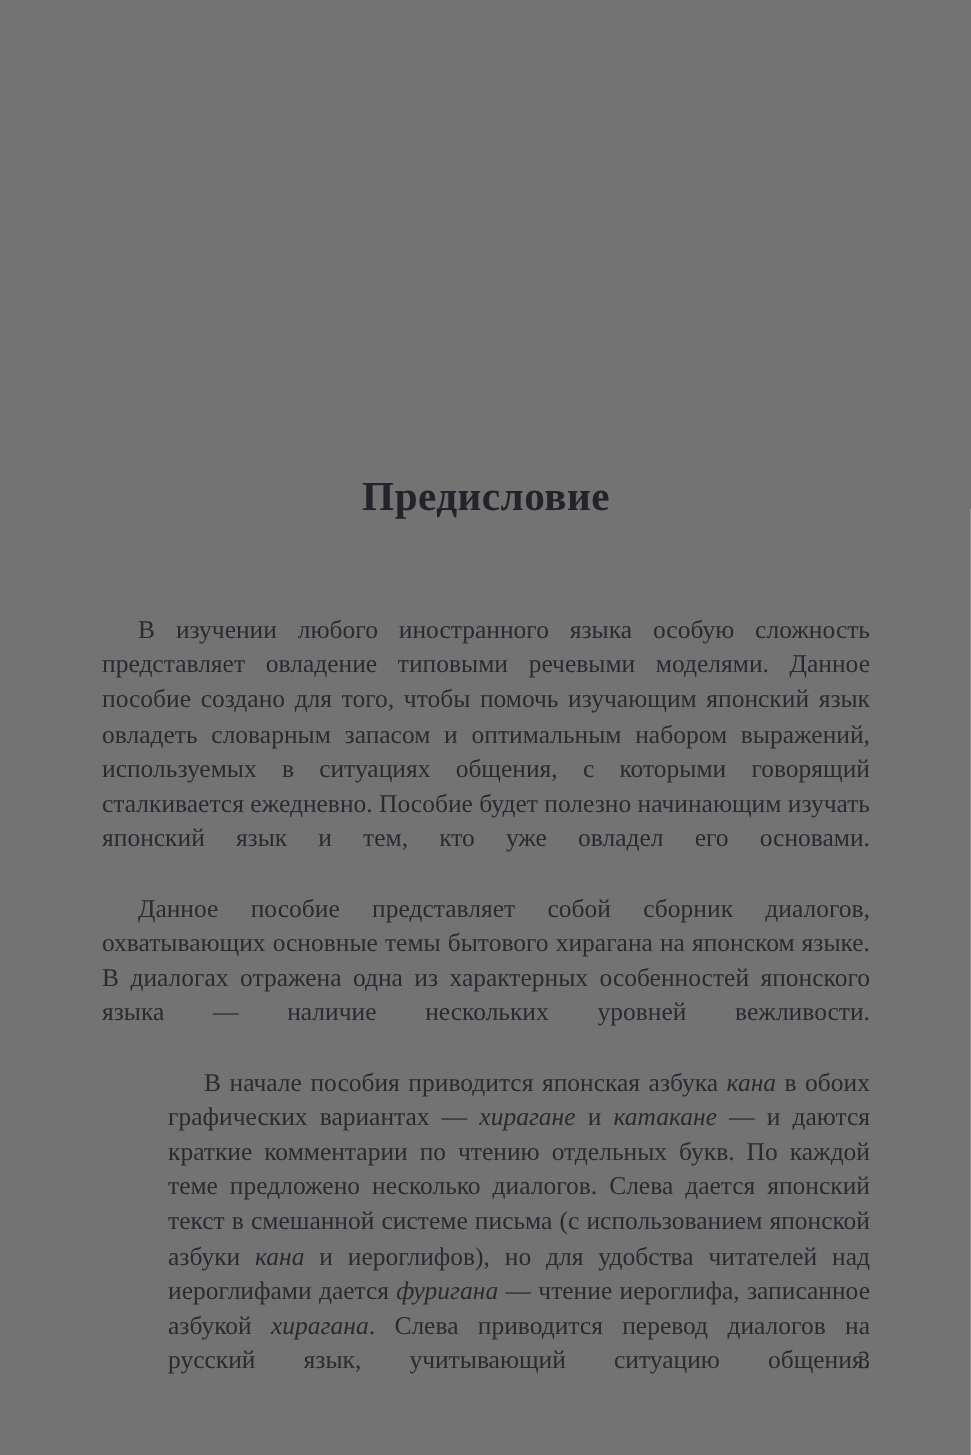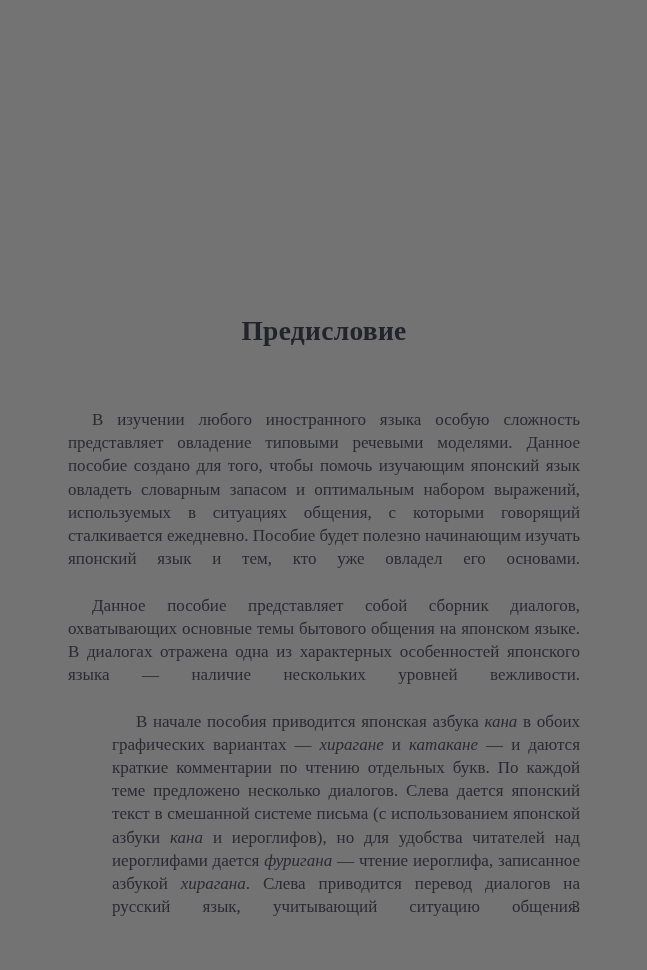--- a/index.html
+++ b/index.html
@@ -97,21 +97,21 @@
 <body style="background: rgb(255, 255, 255);">
 
 <div class="page">
 
   <div class="content">
 
     <h1 class="page-title">Предисловие</h1>
 
     <div class="body-text">
       <p>В изучении любого иностранного языка особую сложность представляет овладение типовыми речевыми моделями. Данное пособие создано для того, чтобы помочь изучающим японский язык овладеть словарным запасом и оптимальным набором выражений, используемых в ситуациях общения, с которыми говорящий сталкивается ежедневно. Пособие будет полезно начинающим изучать японский язык и тем, кто уже овладел его основами.</p>
-      <p>Данное пособие представляет собой сборник диалогов, охватывающих основные темы бытового общения на японском языке. В диалогах отражена одна из характерных особенностей японского языка — наличие нескольких уровней вежливости.</p>
+      <p>Данное пособие представляет собой сборник диалогов, охватывающих основные темы бытового хирагана на японском языке. В диалогах отражена одна из характерных особенностей японского языка — наличие нескольких уровней вежливости.</p>
       <p>В начале пособия приводится японская азбука <i>кана</i> в обоих графических вариантах — <i>хирагане</i> и <i>катакане</i> — и даются краткие комментарии по чтению отдельных букв. По каждой теме предложено несколько диалогов. Слева дается японский текст в смешанной системе письма (с использованием японской азбуки <i>кана</i> и иероглифов), но для удобства читателей над иероглифами дается <i>фуригана</i> — чтение иероглифа, записанное азбукой <i>хирагана</i>. Слева приводится перевод диалогов на русский язык, учитывающий ситуацию общения.</p>
     </div>
 
     <div class="page-number">3</div>
 
   </div>
 
 </div>
 
 </body></html>

